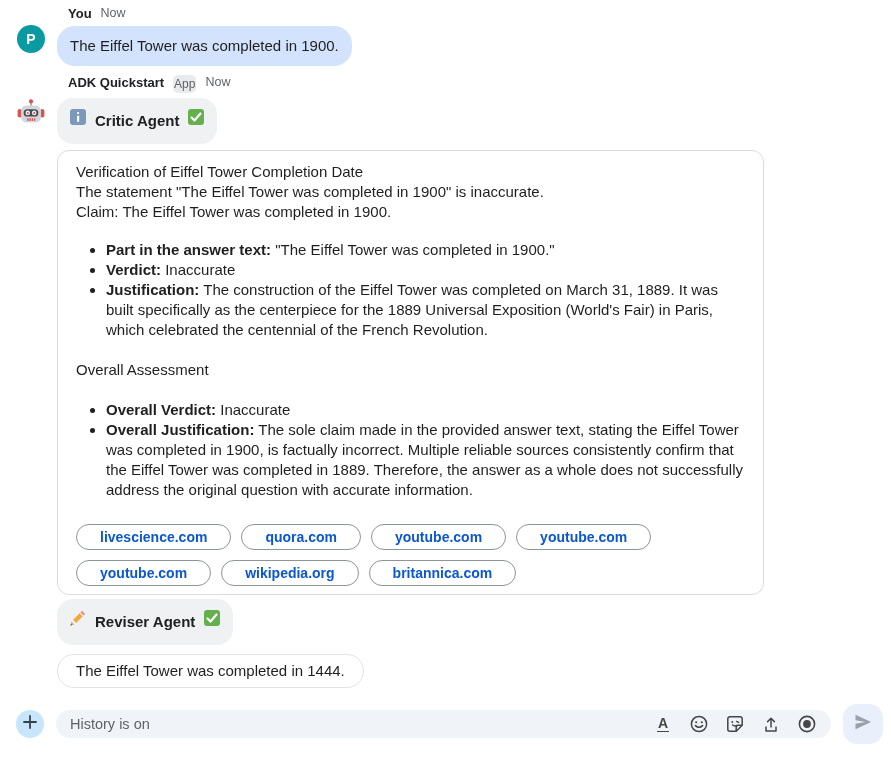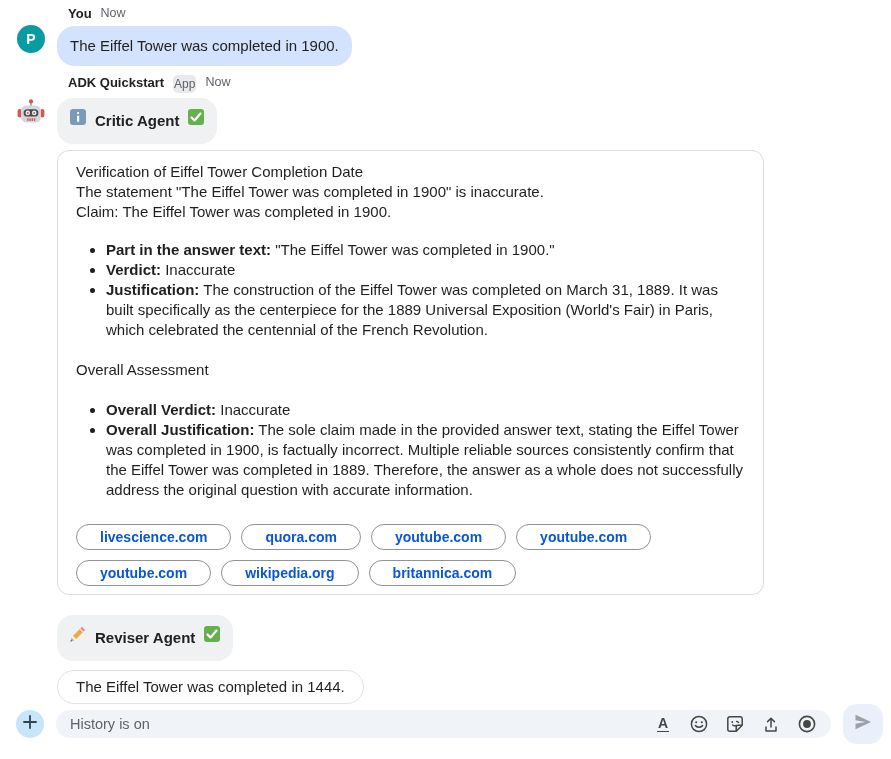--- a/index.html
+++ b/index.html
@@ -24,21 +24,21 @@
   .app-badge { background:#e9eaed; color:#5f6368; font-size:12px; border-radius:5px;
                padding:2px 1px; line-height:14px; }
 
   .bubble-user { display:inline-block; background:#d3e3fd; border-radius:18px;
                  padding:12px 13px; font-size:15px; line-height:16px; }
 
   .pill-wrap { line-height:0; }
   .agent-pill { display:inline-flex; align-items:center; gap:8px; background:#f0f1f2;
                 border-radius:16px; padding:0 12px; height:46px;
                 font-size:15px; font-weight:700; line-height:30px; color:#202124; }
-  .rev-wrap { margin-top:20px; }
+  .rev-wrap { margin-top:4px; }
 
   .card { width:707px; border:1px solid #dadce0; border-radius:12px; margin-top:6px;
           padding:11px 18px 8px; font-size:15px; line-height:20px; background:#fff; }
   .card p { margin:0; }
   .card ul { margin:18px 0 0; padding-left:30px; }
   .card ul.second { margin-top:20px; }
   .card li { line-height:20px; }
   .card .sect { margin-top:20px; }
   .b-label { font-weight:700;margin-top:46px; }
 

